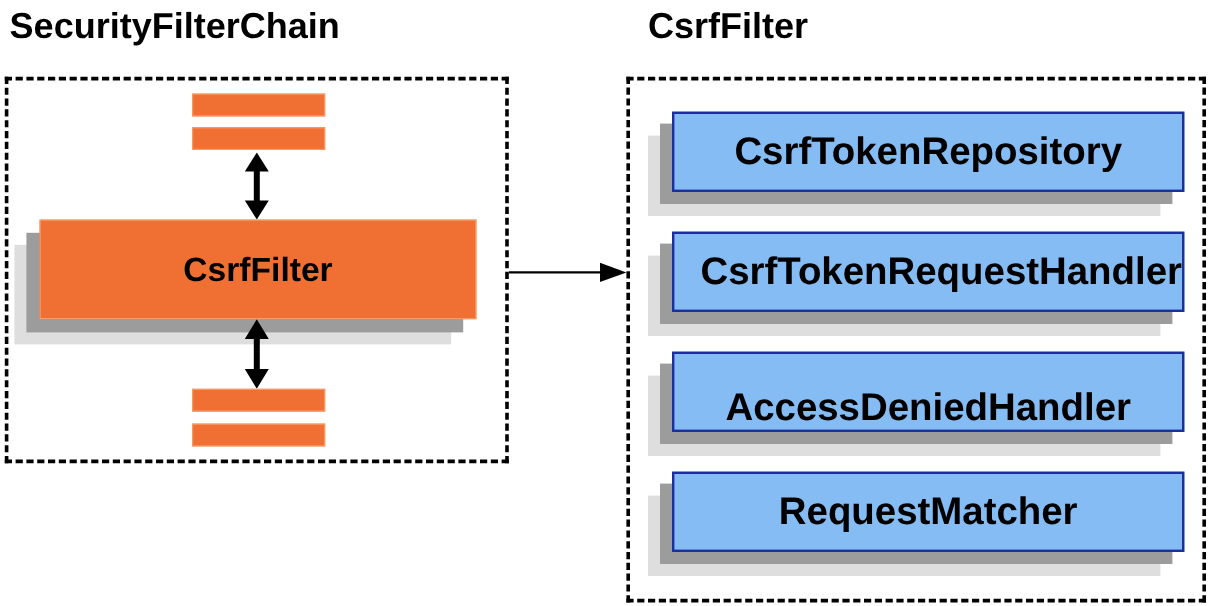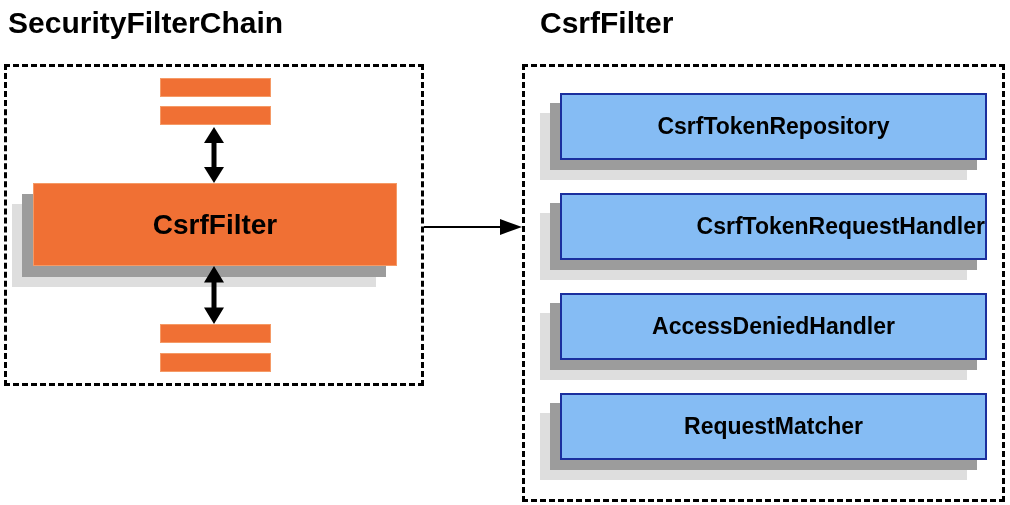--- a/index.html
+++ b/index.html
@@ -68,25 +68,25 @@
   .blue-box{
     position:absolute;
     left:35px;
     width:427px;height:67px;
     background:var(--blue-fill);
     border:2px solid var(--blue-border);
     box-shadow:-10px 10px 0 0 var(--shadow-dark), -20px 20px 0 0 var(--shadow-light);
     display:flex;align-items:center;justify-content:center;
   }
   .blue-box .box-label{
-    font-size:23px;font-weight:bold;color:var(--text);white-space:nowrap;
+    font-size:32px;font-weight:bold;color:var(--text);white-space:nowrap;
   }
   .cmp0{top:26px;}
   .cmp1{top:126px;justify-content:flex-end;}
-  .cmp2{top:226px;}
+  .cmp2{top:226px;align-items:flex-end;}
   .cmp3{top:326px;}
 </style>
 </head>
 <body>
 
 <div class="canvas">
 
   <div class="panel-title title-left">SecurityFilterChain</div>
 
   <div class="panel-title title-right">CsrfFilter</div>

